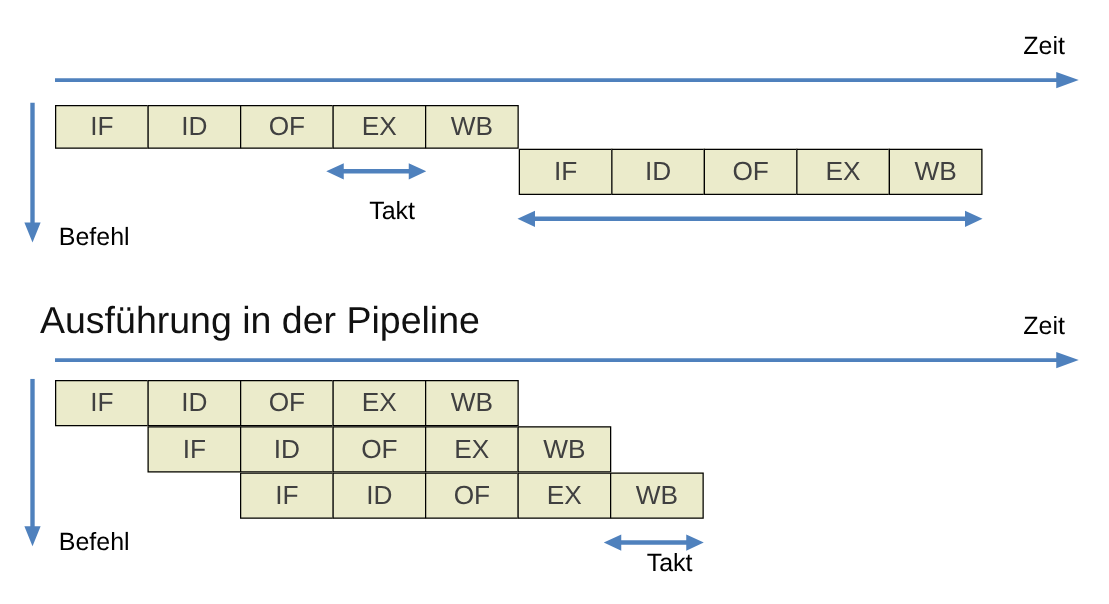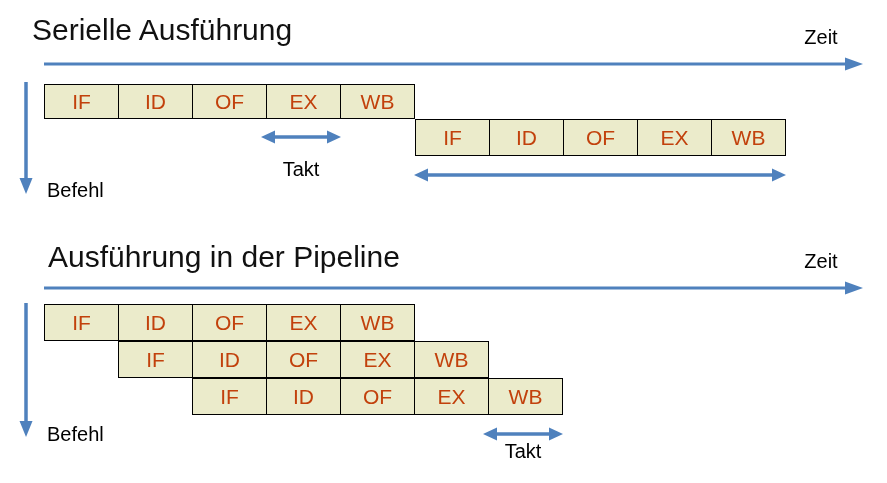--- a/index.html
+++ b/index.html
@@ -21,47 +21,46 @@
     line-height: 1.1;
     color: #111111;
     white-space: nowrap;
   }
   .small-label {
     font-size: 20px;
     line-height: 1.1;
     color: #000000;
     white-space: nowrap;
   }
-  .centered { text-align: center; }
+  .centered { text-align: right; }
   .prow {
     position: absolute;
     display: flex;
   }
   .cell {
     box-sizing: border-box;
     width: 75px;
     border: 1px solid var(--box-border, #000);
     background: var(--box-fill, #ebebcb);
     display: flex;
     align-items: center;
     justify-content: center;
     font-size: 21px;
-    color: #c2410c;
+    color: #404040;
   }
   .cell + .cell { margin-left: -1px; text-align: center; }
   .arrow line { stroke: var(--arrow, #4f81bd); }
   .arrow path { fill: var(--arrow, #4f81bd); }
   svg { display: block; }
 </style>
 </head>
 <body>
 
 <div class="canvas">
 
-  <div class="abs section-title" style="left:32px; top:13px;">Serielle Ausführung</div>
 
   <div class="abs small-label centered" style="left:790px; top:26px; width:62px;">Zeit</div>
 
   <svg class="abs arrow" style="left:44px; top:56px;" width="820" height="16" viewBox="0 0 820 16">
     <line x1="0" y1="8" x2="802" y2="8" stroke-width="3"></line>
     <path d="M801,1.5 L819,8 L801,14.5 Z"></path>
   </svg>
 
   <svg class="abs arrow" style="left:18px; top:82px;" width="16" height="113" viewBox="0 0 16 113">
     <line x1="8" y1="0" x2="8" y2="97" stroke-width="3.5"></line>
@@ -92,21 +91,21 @@
     <path d="M67,1.5 L81,8 L67,14.5 Z"></path>
   </svg>
   <div class="abs small-label centered" style="left:270px; top:158px; width:62px;">Takt</div>
 
   <svg class="abs arrow" style="left:413px; top:167px;" width="374" height="16" viewBox="0 0 374 16">
     <line x1="13" y1="8" x2="361" y2="8" stroke-width="3.5"></line>
     <path d="M15,1.5 L1,8 L15,14.5 Z"></path>
     <path d="M359,1.5 L373,8 L359,14.5 Z"></path>
   </svg>
 
-  <div class="abs section-title" style="left:48px; top:240px;">Ausführung in der Pipeline</div>
+  <div class="abs section-title" style="left:32px; top:240px;">Ausführung in der Pipeline</div>
 
   <div class="abs small-label centered" style="left:790px; top:250px; width:62px;">Zeit</div>
 
   <svg class="abs arrow" style="left:44px; top:280px;" width="820" height="16" viewBox="0 0 820 16">
     <line x1="0" y1="8" x2="802" y2="8" stroke-width="3"></line>
     <path d="M801,1.5 L819,8 L801,14.5 Z"></path>
   </svg>
 
   <svg class="abs arrow" style="left:18px; top:303px;" width="16" height="135" viewBox="0 0 16 135">
     <line x1="8" y1="0" x2="8" y2="119" stroke-width="3.5"></line>

